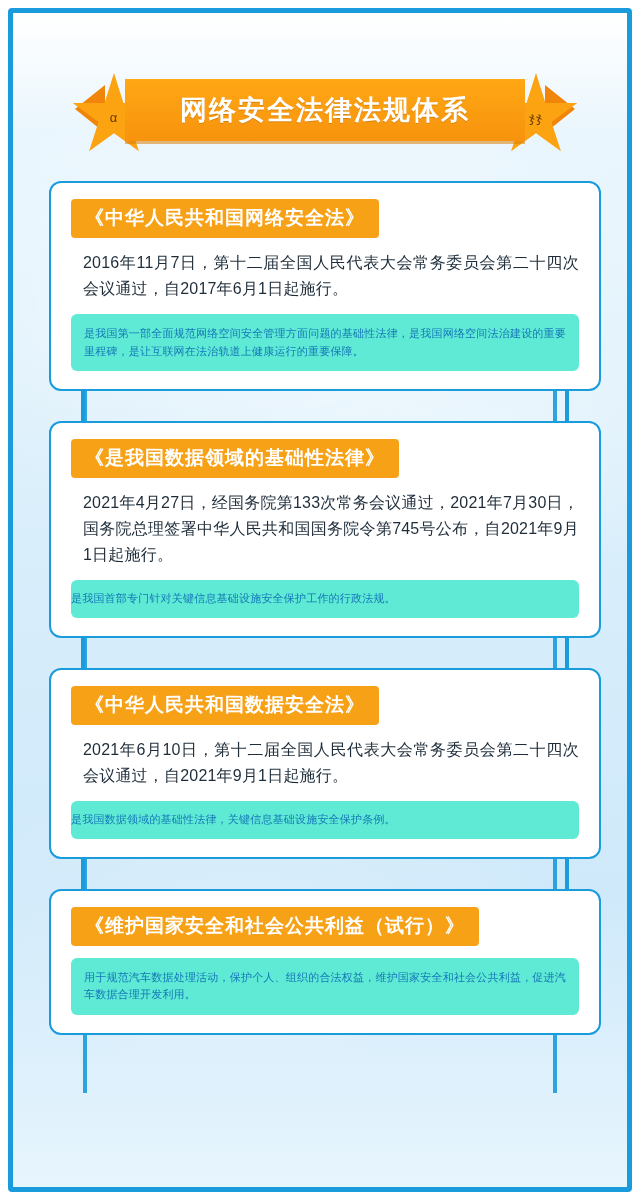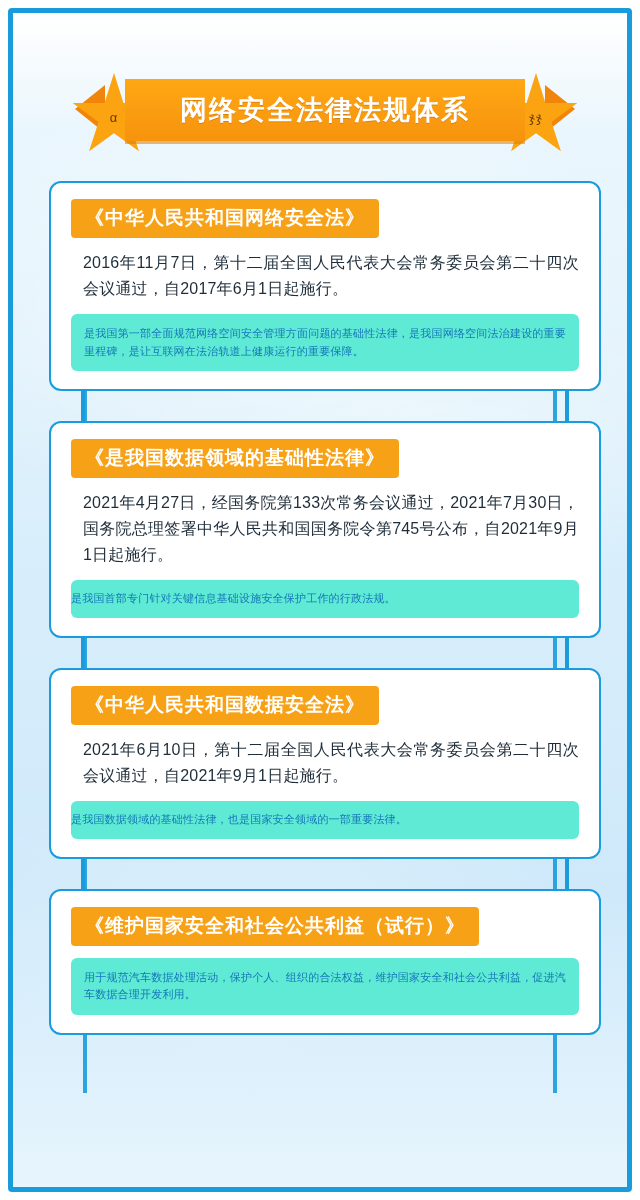--- a/index.html
+++ b/index.html
@@ -207,21 +207,21 @@
         <span class="law-title">《是我国数据领域的基础性法律》</span>
         <p class="law-body">2021年4月27日，经国务院第133次常务会议通过，2021年7月30日，国务院总理签署中华人民共和国国务院令第745号公布，自2021年9月1日起施行。</p>
         <div class="note single">是我国首部专门针对关键信息基础设施安全保护工作的行政法规。</div>
         <div class="tick l"></div>
         <div class="tick r"></div>
       </div>
 
       <div class="card">
         <span class="law-title">《中华人民共和国数据安全法》</span>
         <p class="law-body">2021年6月10日，第十二届全国人民代表大会常务委员会第二十四次会议通过，自2021年9月1日起施行。</p>
-        <div class="note single">是我国数据领域的基础性法律，也是国家安全领域的一部重要法律。</div>
+        <div class="note single">是我国数据领域的基础性法律，关键信息基础设施安全保护条例。</div>
         <div class="tick l"></div>
         <div class="tick r"></div>
       </div>
 
       <div class="card">
         <span class="law-title">《维护国家安全和社会公共利益（试行）》</span>
         <div class="note">用于规范汽车数据处理活动，保护个人、组织的合法权益，维护国家安全和社会公共利益，促进汽车数据合理开发利用。</div>
       </div>
 
     </div>

